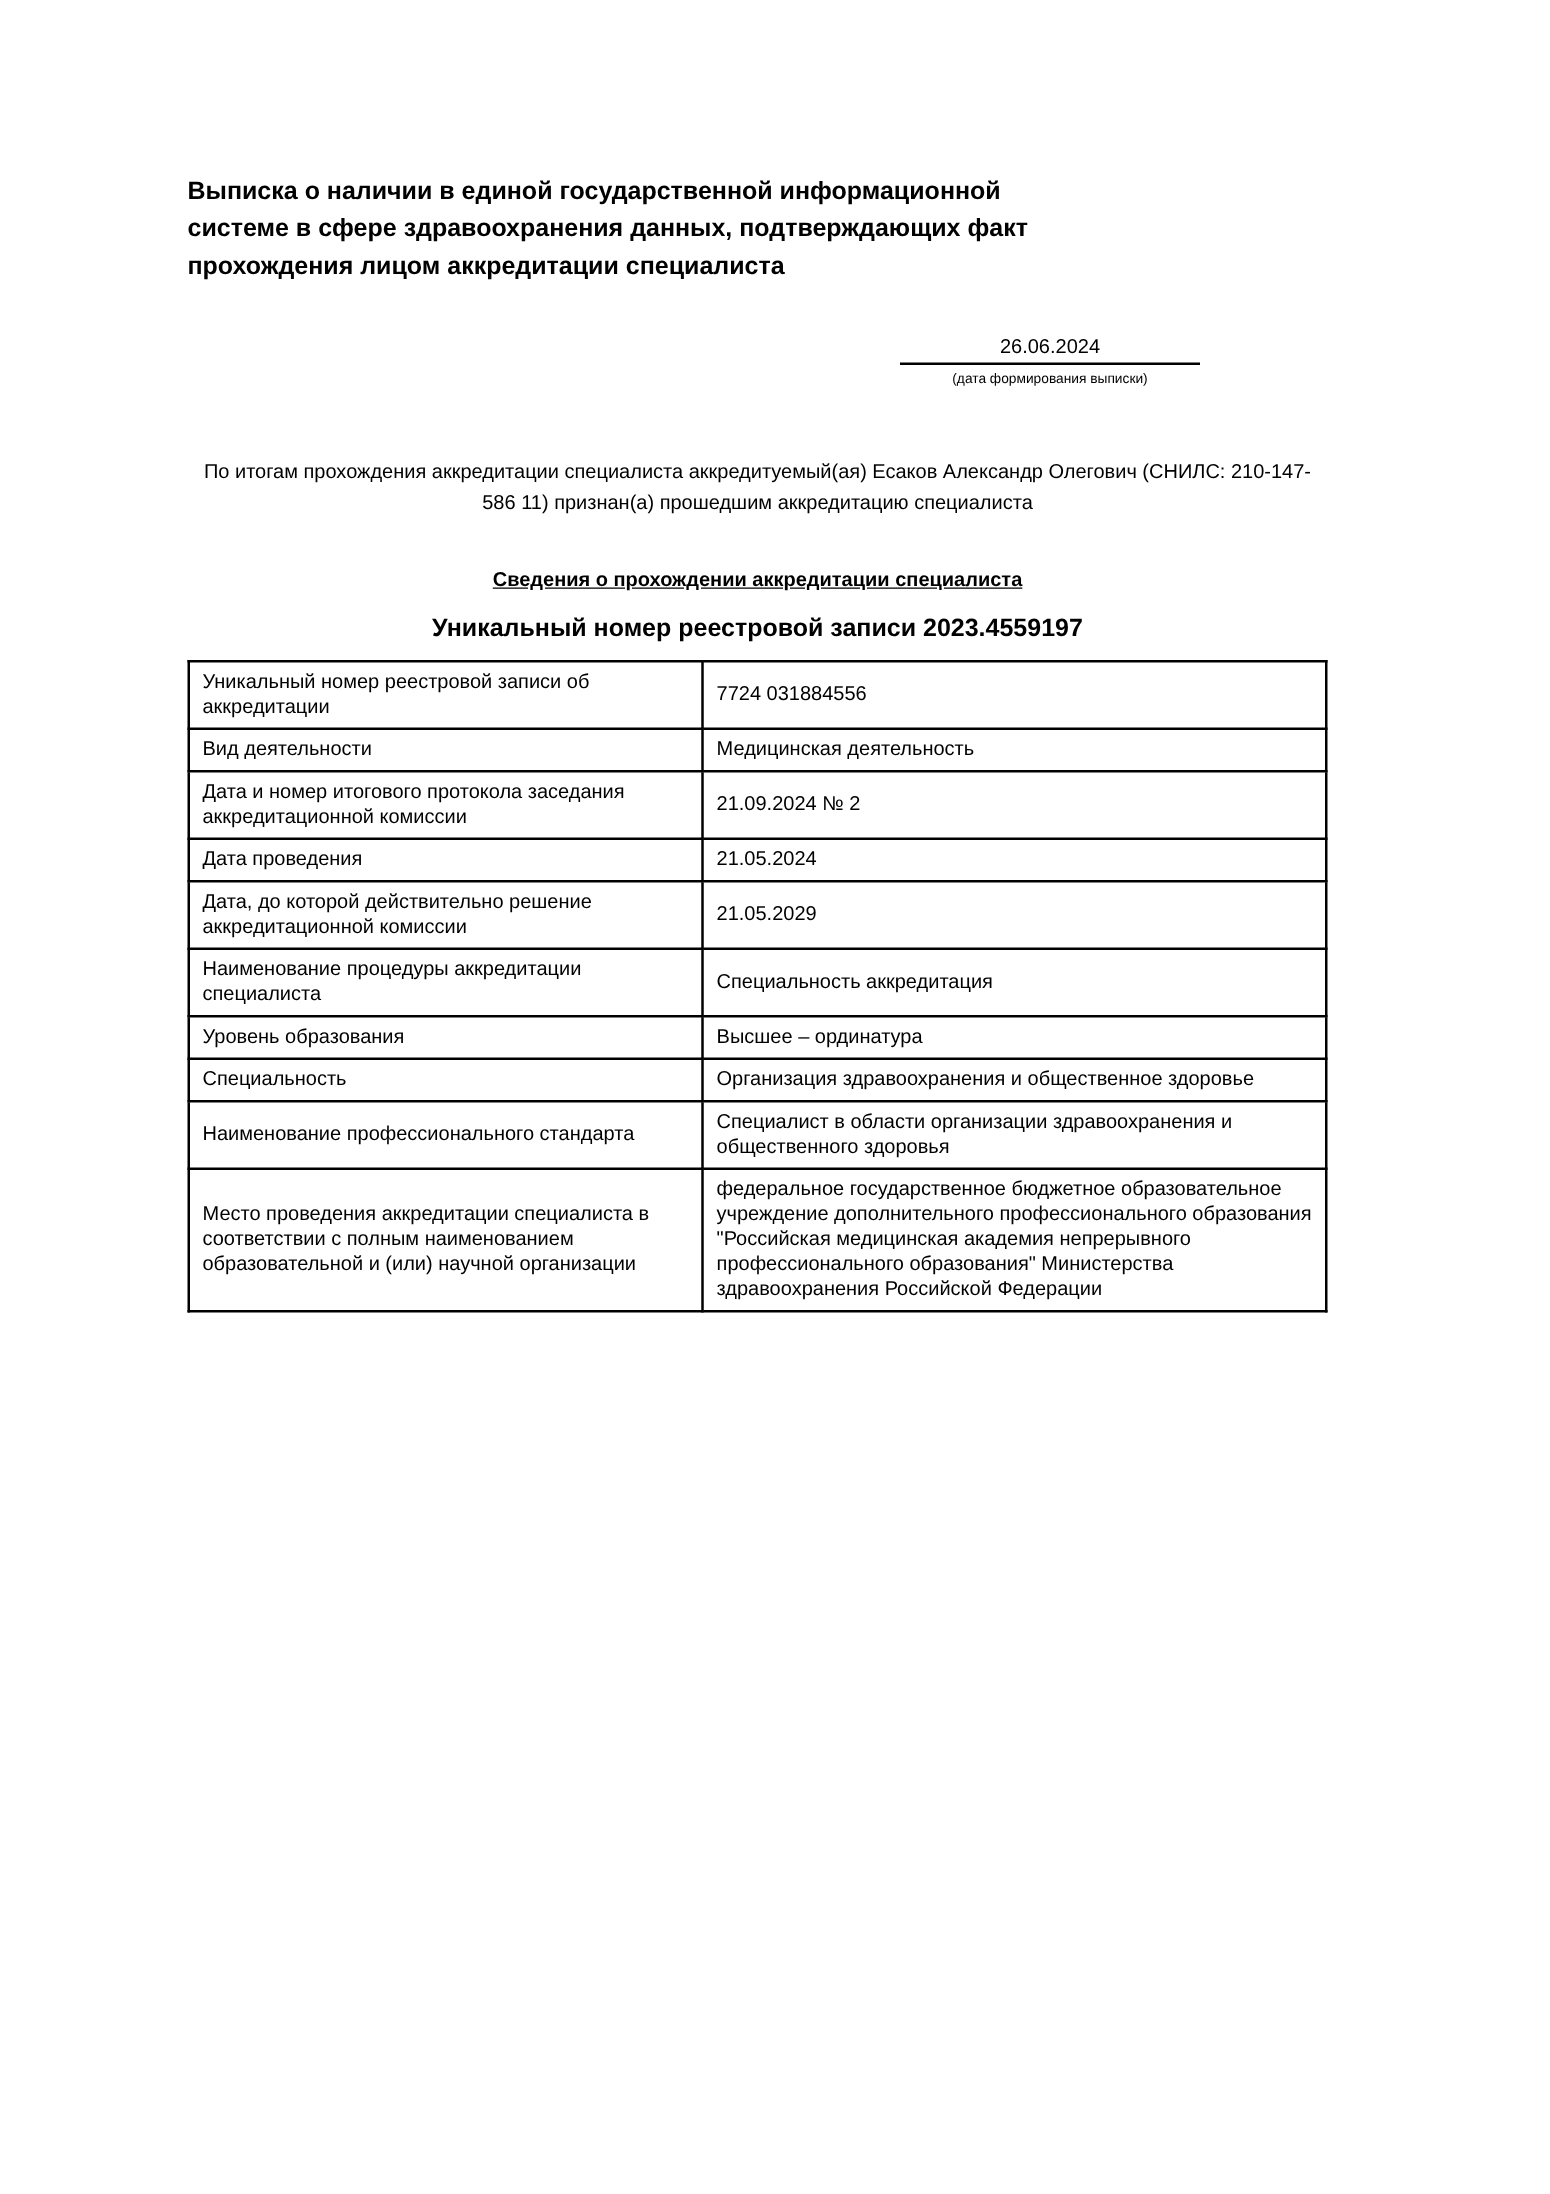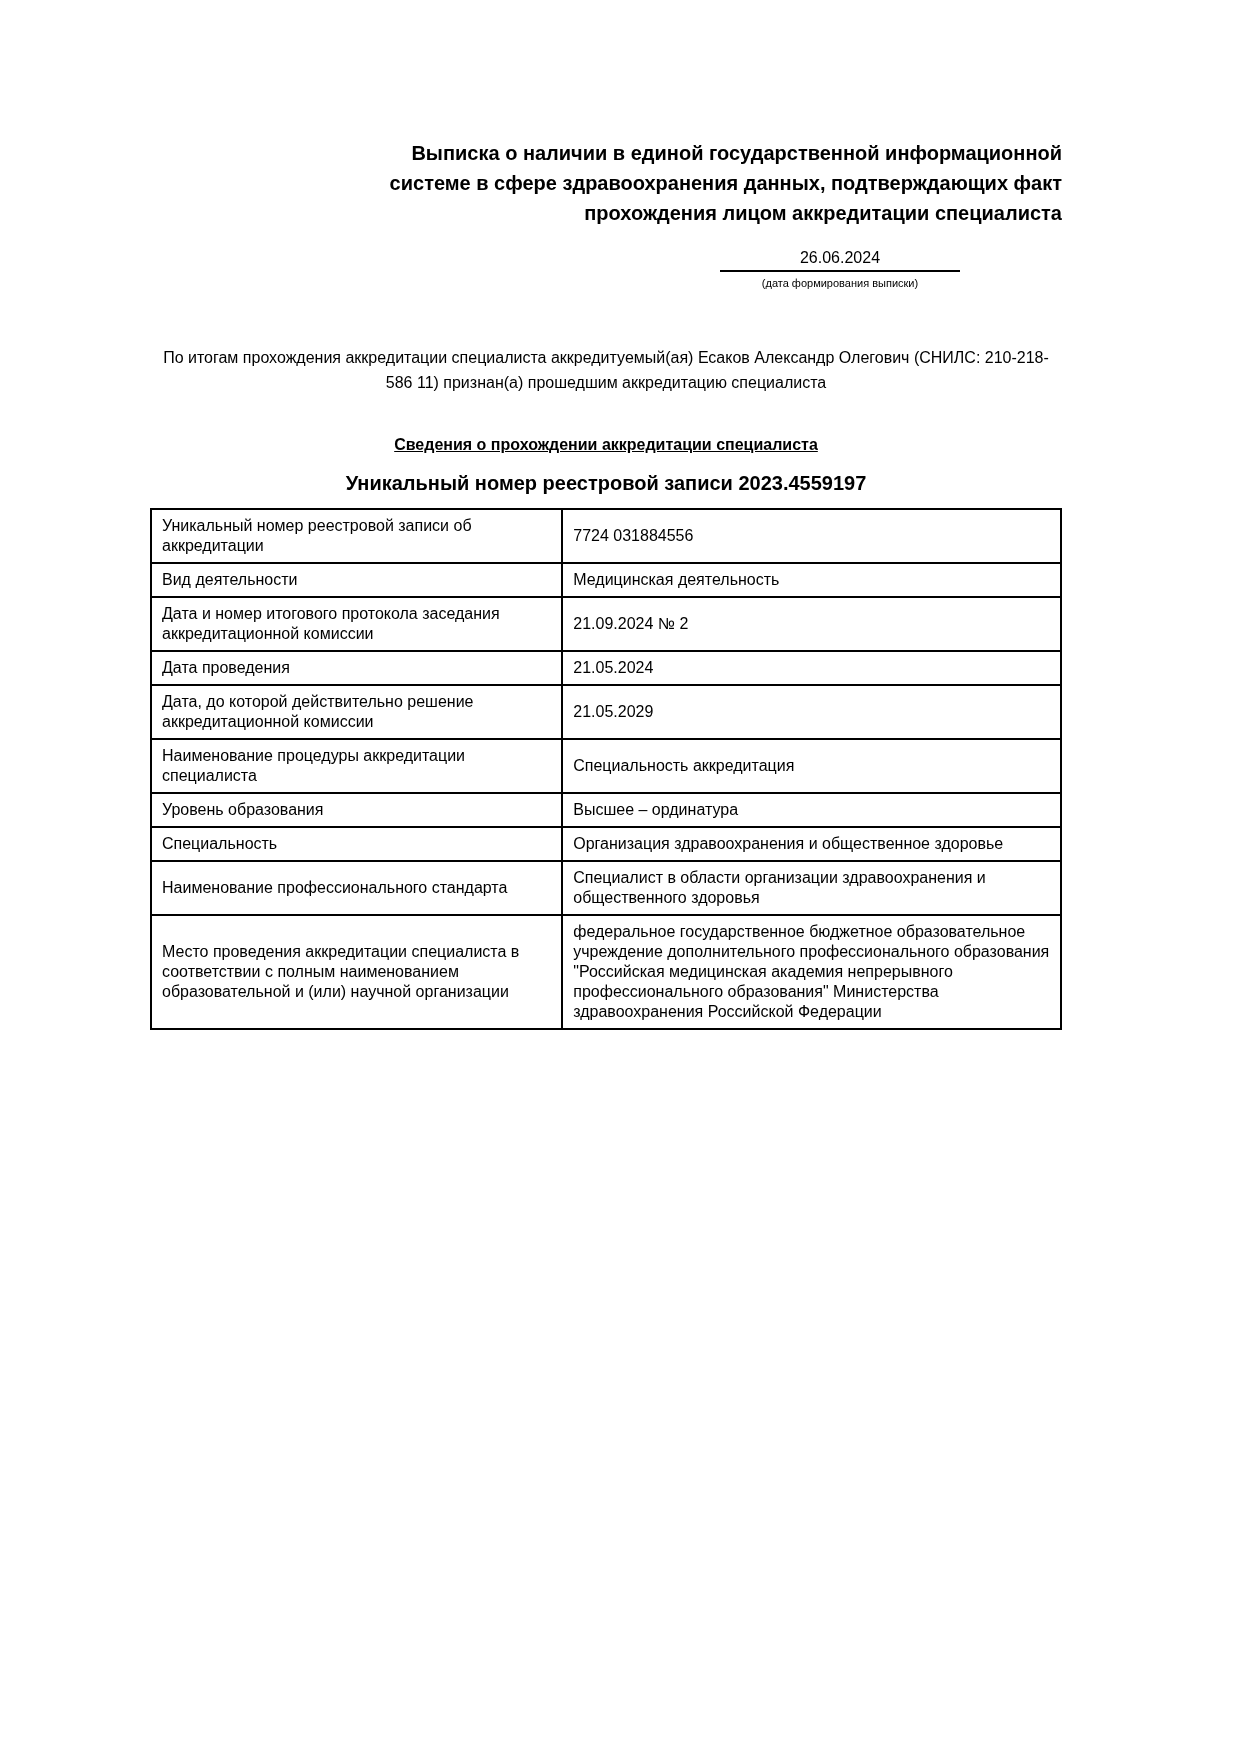--- a/index.html
+++ b/index.html
@@ -21,24 +21,24 @@
   .content {
     position: absolute;
     left: 150px;
     top: 138px;
     width: 912px;
   }
   .doc-title {
     font-weight: bold;
     font-size: 20px;
     line-height: 30px;
-    text-align: right;
+    text-align: left;
   }
   .date-block {
-    margin-top: 20px;
+    margin-top: 40px;
     margin-left: 570px;
     width: 240px;
     display: flex;
     flex-direction: column;
     align-items: center;
     font-size: 16px;
     justify-content: space-between;
   }
   .date-value {
     width: 100%;
@@ -100,21 +100,21 @@
         <div>Выписка о наличии в единой государственной информационной</div>
         <div>системе в сфере здравоохранения данных, подтверждающих факт</div>
         <div>прохождения лицом аккредитации специалиста</div>
       </div>
 
     <div class="date-block">
       <div class="date-value">26.06.2024</div>
       <div class="date-caption">(дата формирования выписки)</div>
     </div>
 
-    <div class="intro">По итогам прохождения аккредитации специалиста аккредитуемый(ая) Есаков Александр Олегович (СНИЛС: 210-218-586 11) признан(а) прошедшим аккредитацию специалиста</div>
+    <div class="intro">По итогам прохождения аккредитации специалиста аккредитуемый(ая) Есаков Александр Олегович (СНИЛС: 210-147-586 11) признан(а) прошедшим аккредитацию специалиста</div>
 
     <div class="section-heading">Сведения о прохождении аккредитации специалиста</div>
 
     <div class="record-heading">Уникальный номер реестровой записи 2023.4559197</div>
 
     <table class="acc-table">
       <tbody>
   <tr>
     <td class="cell-label">Уникальный номер реестровой записи об аккредитации</td>
     <td class="cell-value">7724 031884556</td>

